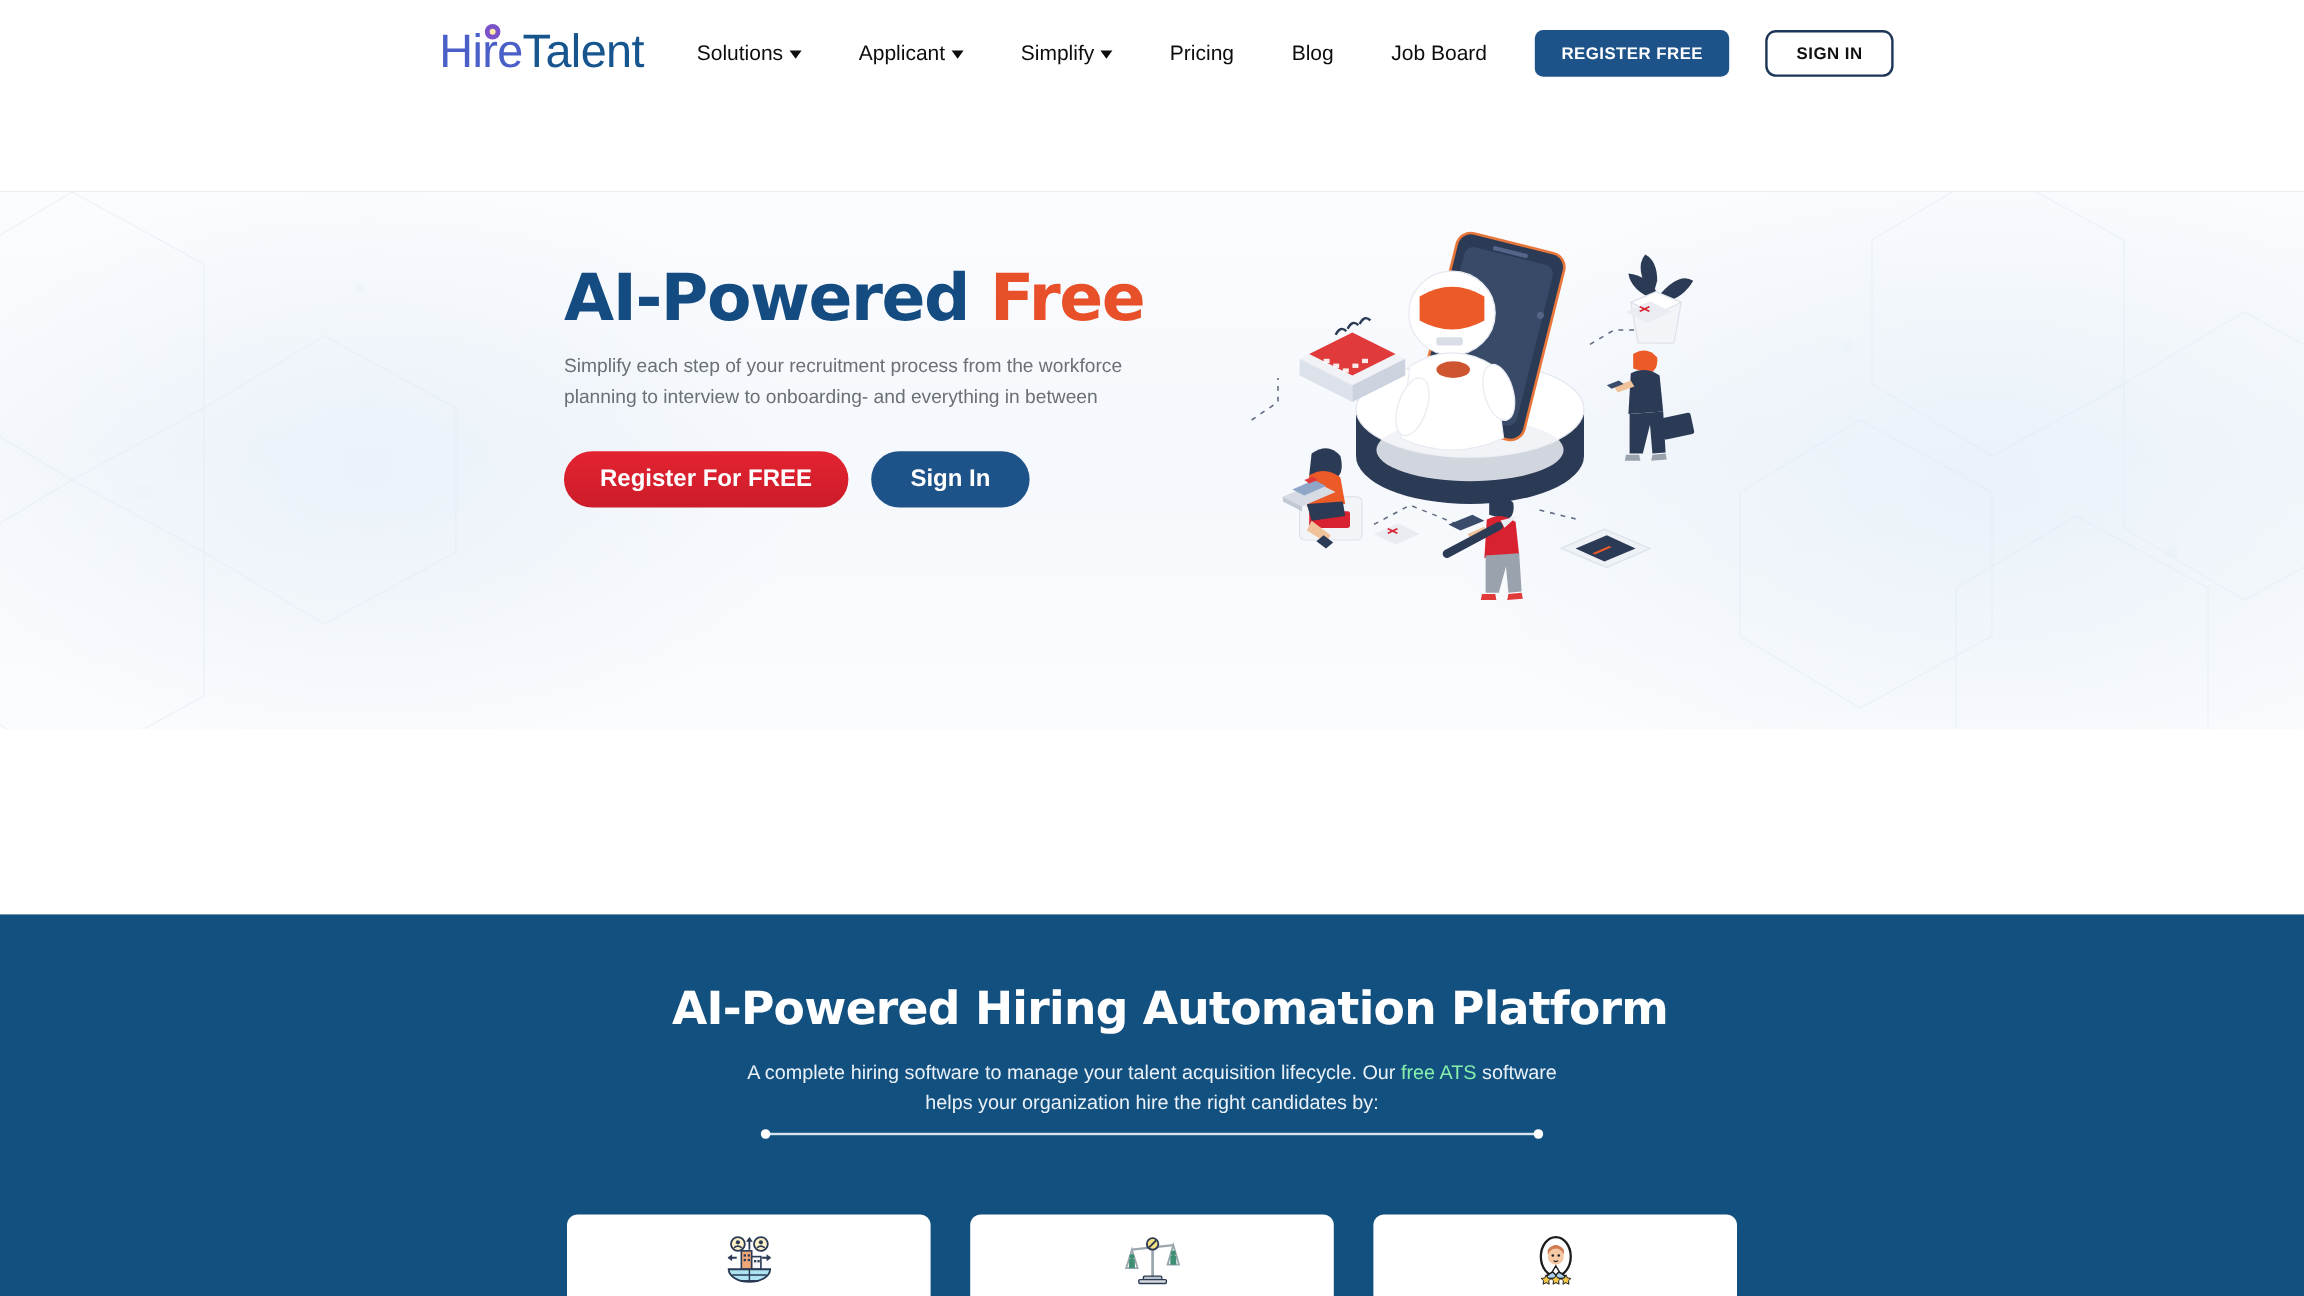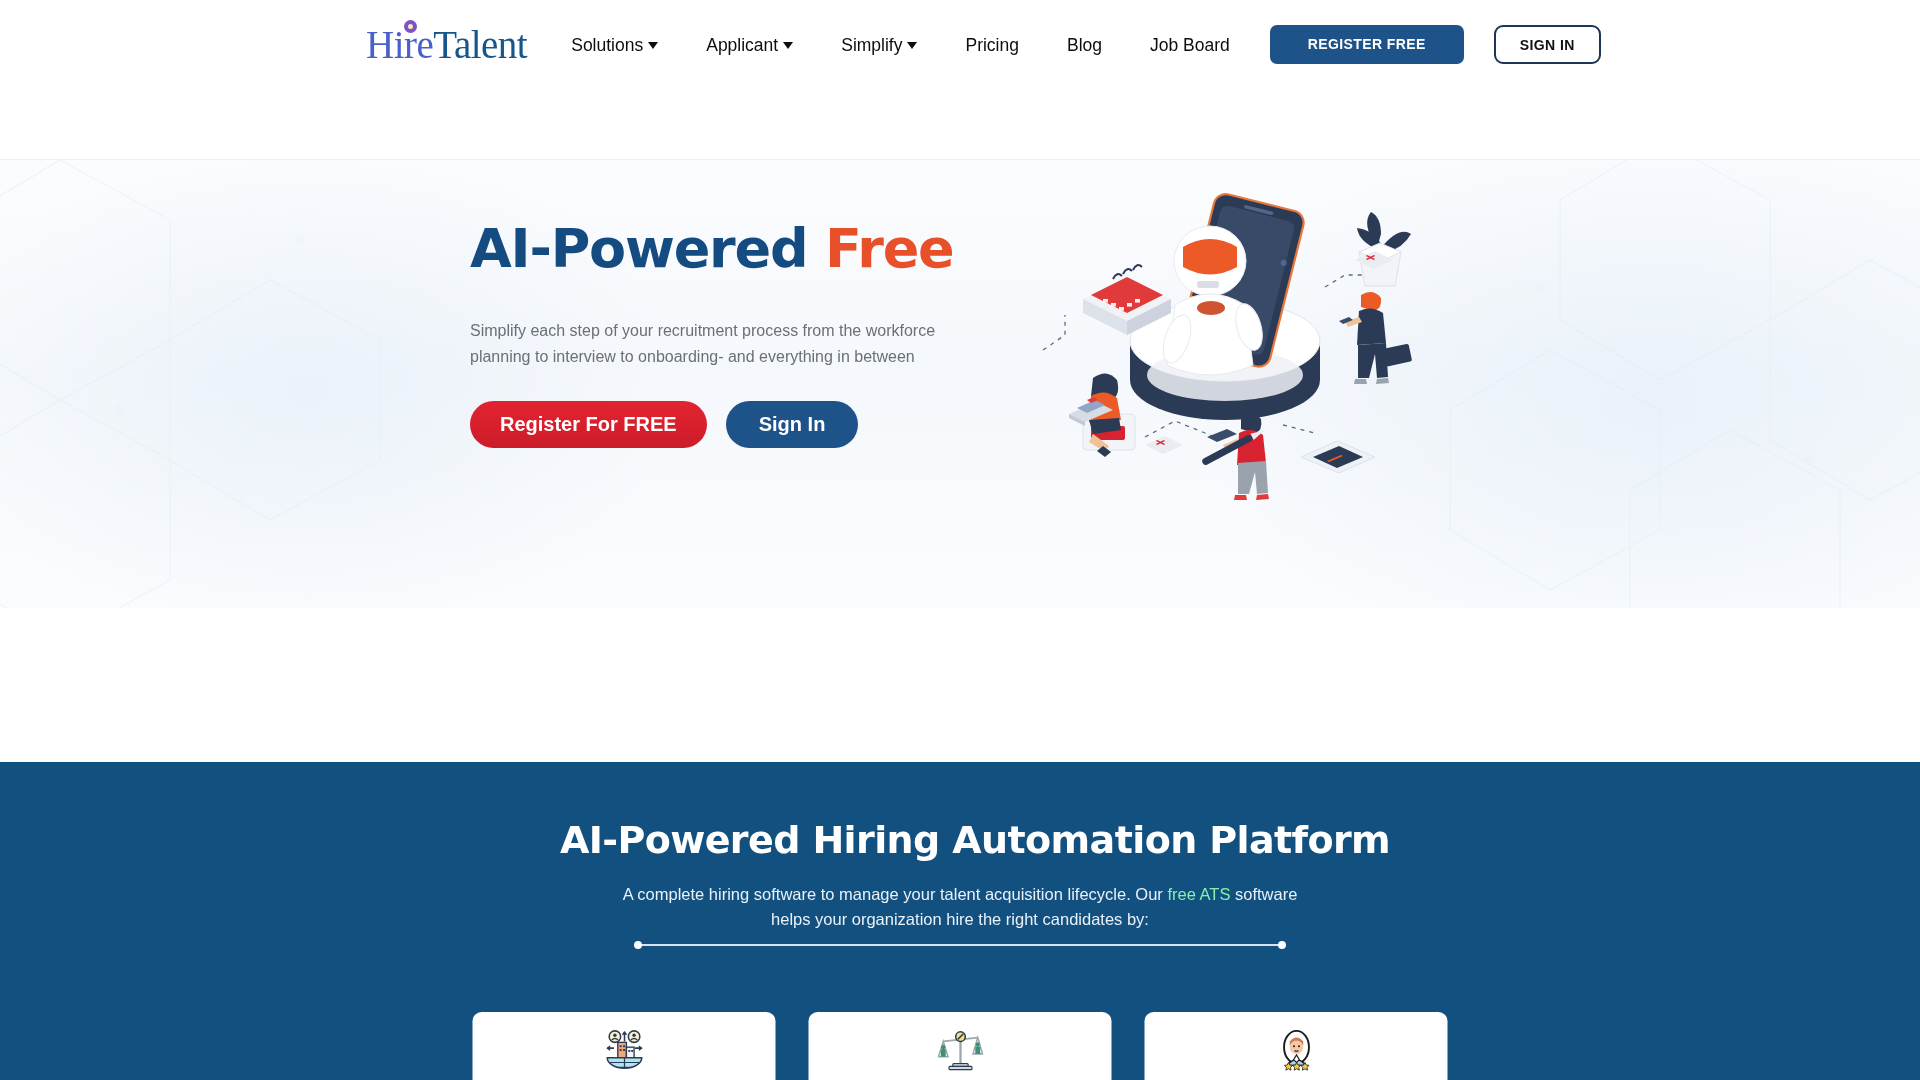--- a/index.html
+++ b/index.html
@@ -19,21 +19,21 @@
     background: #ffffff;
     border-bottom: 1px solid #eceef1;
   }
   .header-inner {
     position: absolute; top: 22px; left: 366px;
     display: flex; align-items: center; gap: 0;
   }
   
   .logo {
     display: flex; align-items: baseline;
-    font-family: Liberation Serif, serif;
+    font-family: Liberation Sans, sans-serif;
     font-size: 39px; font-weight: 400;
     letter-spacing: -0.5px;
     position: relative;
     margin-right: 26px;
   }
   .logo .hire { color: #4a5fc8; font-weight: 400; }
   .logo .talent { color: #17558f; font-weight: 400; }
   .logo-dot {
     position: absolute;
     left: 38px; top: -2px;
@@ -62,21 +62,21 @@
     border-right: 5.5px solid transparent;
     border-top: 7px solid #0d0d0d;
     display: inline-block;
     position: relative; top: 1px;
   }
   .btn-register-nav {
     margin-left: 22px;
     background: #1d5388; color: #ffffff;
     font-size: 14px; font-weight: 700; letter-spacing: 0.4px;
     border-radius: 7px; border: none;
-    padding: 0 38px; height: 39px; line-height: 39px;
+    padding: 0 22px; height: 39px; line-height: 39px;
     white-space: nowrap; cursor: pointer;
   }
   .btn-signin-nav {
     margin-left: 30px;
     background: #ffffff; color: #111111;
     font-size: 14px; font-weight: 700; letter-spacing: 0.4px;
     border: 2.5px solid #1d3557; border-radius: 9px;
     padding: 0 24px; height: 39px; line-height: 34px;
     white-space: nowrap; cursor: pointer;
   }
@@ -107,21 +107,21 @@
   .hero-h1 .free { color: #e8502a; }
   .hero-h2 {
     font-size: 35px; font-weight: 400;
     color: #18507f;
     line-height: 52px;
     letter-spacing: -0.2px;
     margin-top: 8px;
     max-width: 540px;
   }
   .hero-p {
-    margin-top: 37px;
+    margin-top: 12px;
     font-size: 16px; color: #6b6f76;
     line-height: 26px;
     max-width: 470px;
   }
   .hero-cta { margin-top: 31px; display: flex; gap: 19px; }
   .btn-hero-register {
     background: linear-gradient(180deg,#e32331 0%,#cc1c29 100%);
     color: #ffffff;
     font-size: 20px; font-weight: 700;
     border: none; border-radius: 27px;

